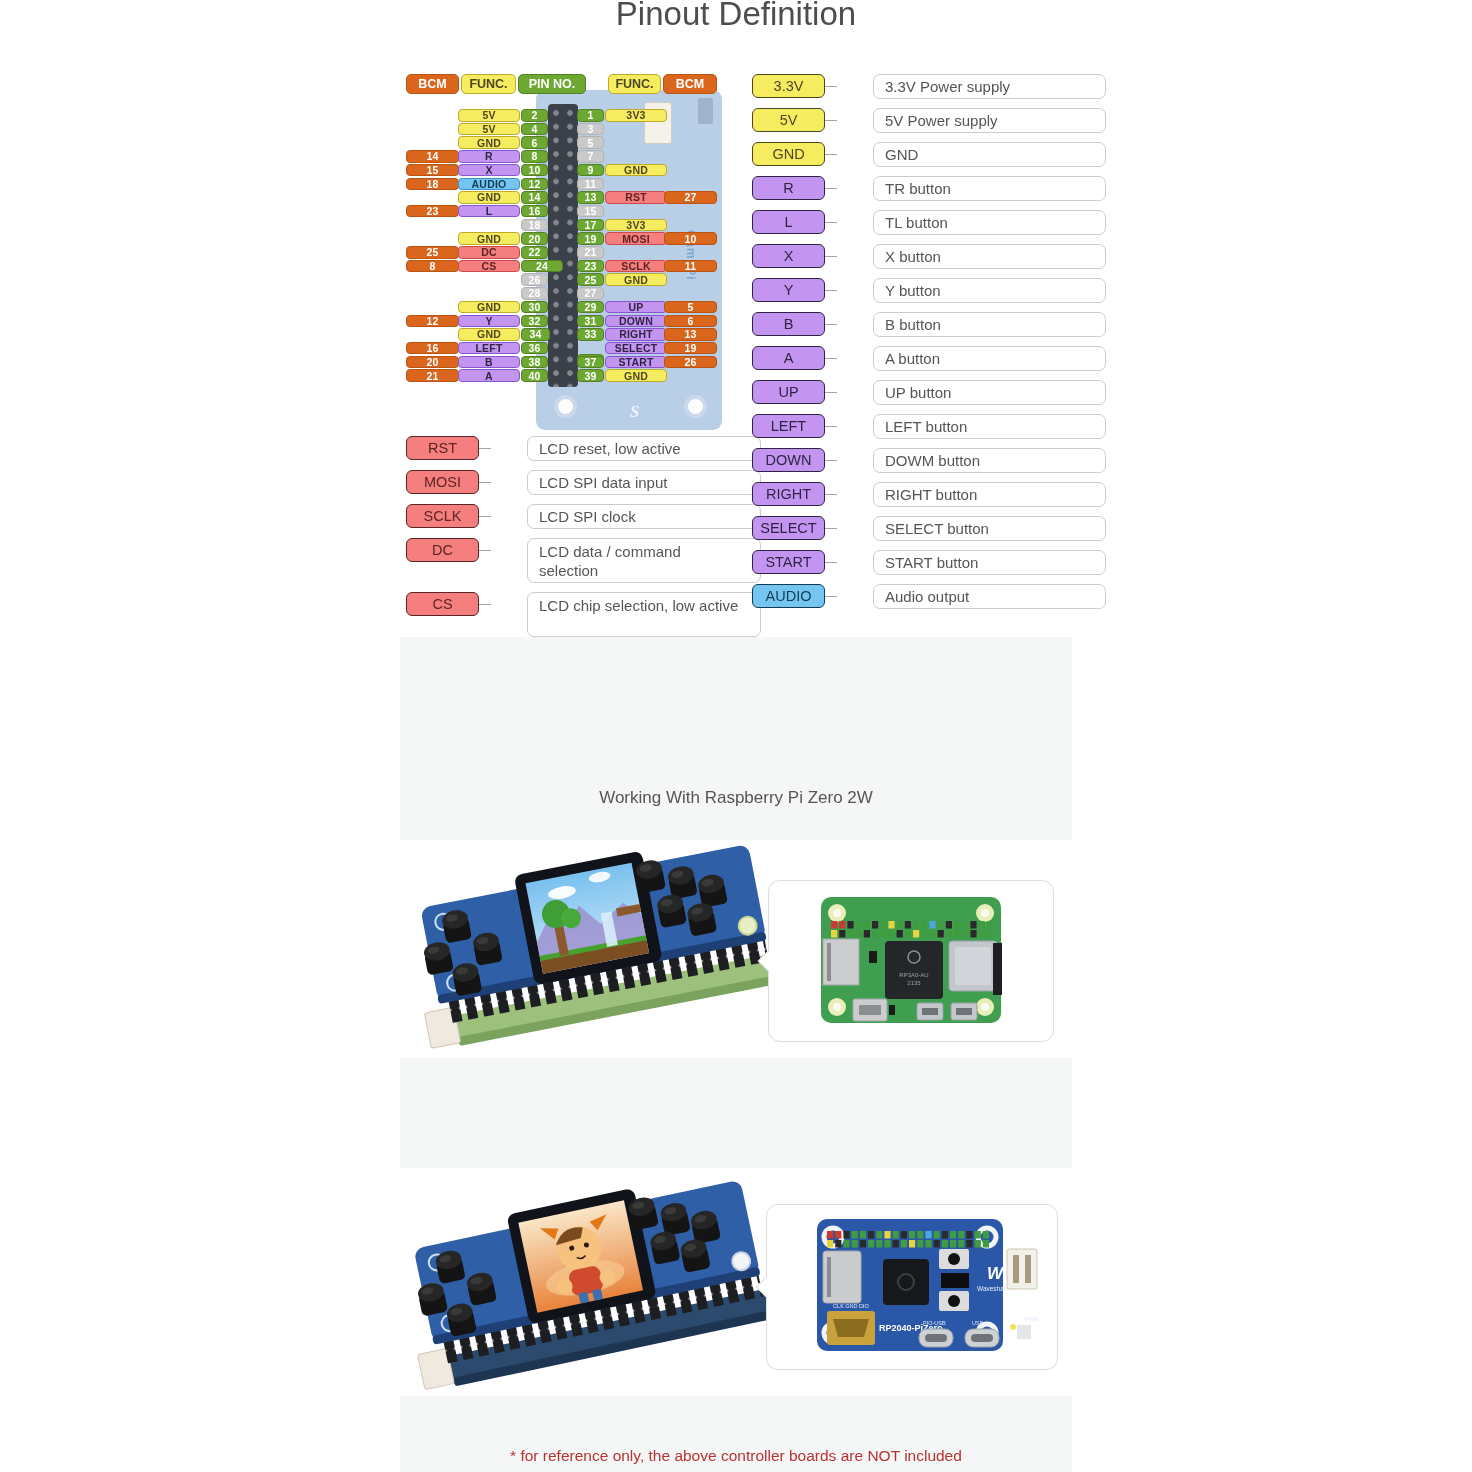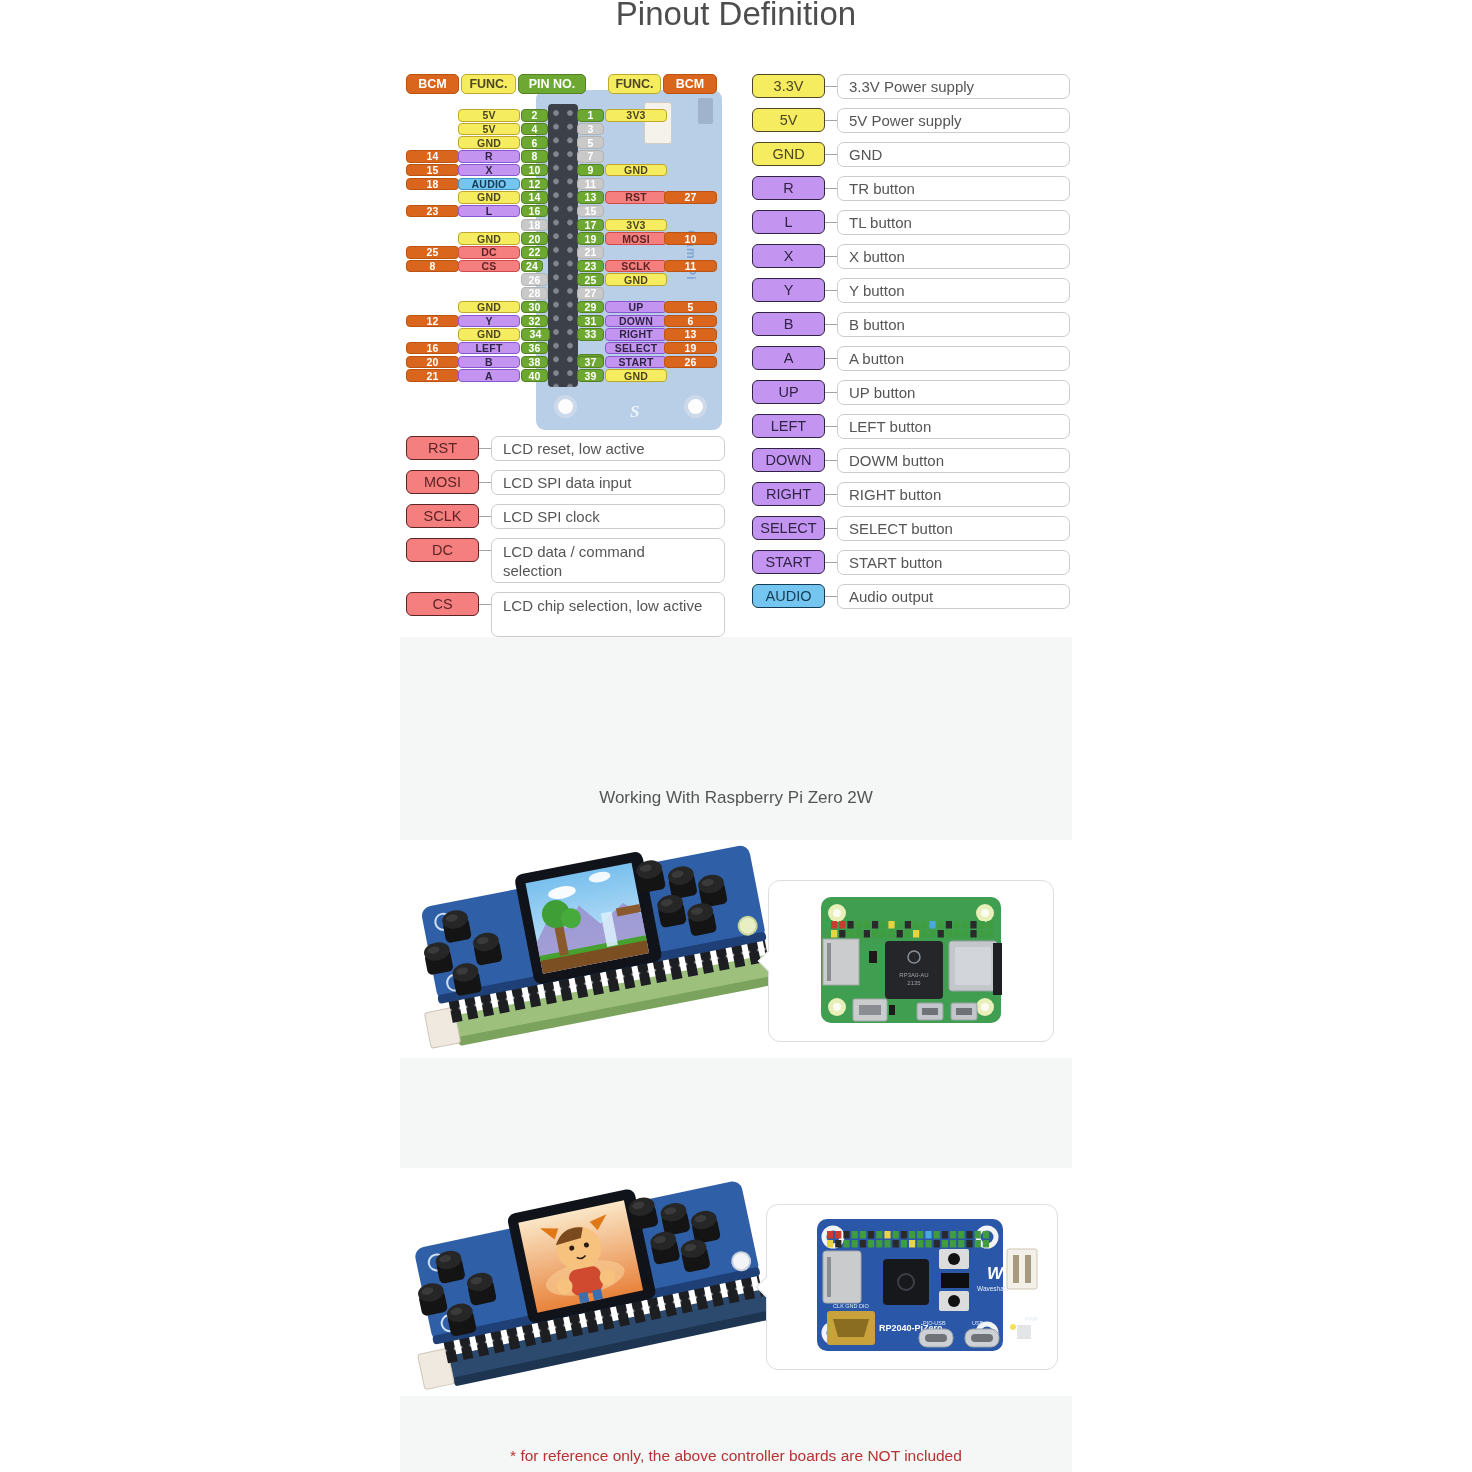--- a/index.html
+++ b/index.html
@@ -49,21 +49,21 @@
   
   .legend{position:absolute;display:flex;flex-direction:column;gap:9px;}
   #legend-right{left:752px;top:74px;}
   #legend-lcd{left:406px;top:436px;}
   .lrow{display:flex;align-items:flex-start;}
   .lbadge{flex:none;width:73px;height:24px;box-sizing:border-box;border-radius:6px;border:1.5px solid;
           display:flex;align-items:center;justify-content:center;font-size:14.5px;font-weight:500;}
   .conn{flex:none;width:12px;border-top:1.5px solid #a3a3a3;margin-top:12px;}
   .dbox{box-sizing:border-box;background:#fff;border:1px solid #ccc;border-radius:7px;color:#555;
         font-size:15px;line-height:19px;display:flex;align-items:center;
-        min-height:24px;padding:2px 20px 2px 11px;}
+        min-height:24px;padding:2px 20px 2px 11px;margin-left:36px;}
   #legend-right .dbox{width:233px;}
   #legend-lcd .dbox{width:234px;}
   .lines2 .dbox{min-height:45px;align-items:flex-start;padding-top:3px;}
 
   
   .photo{position:absolute;}
   .callout{position:absolute;background:#fff;border:1px solid #ddd;border-radius:12px;}
   .callout-tail{position:absolute;left:-8px;top:50%;width:15px;height:15px;background:#fff;
         border-left:1px solid #ddd;border-bottom:1px solid #ddd;transform:translateY(-50%) rotate(45deg);}
 </style>
@@ -154,21 +154,21 @@
       </div>
       <div class="pin-row" style="top: 246px;">
         <div class="badge bcm" style="left: 0px; width: 53px;">25</div>
         <div class="badge lcd" style="left: 52px; width: 62px;">DC</div>
         <div class="badge pin-on" style="left: 115px; width: 27px;">22</div>
         <div class="badge pin-off" style="left: 171px; width: 27px;">21</div>
       </div>
       <div class="pin-row" style="top: 259.7px;">
         <div class="badge bcm" style="left: 0px; width: 53px;">8</div>
         <div class="badge lcd" style="left: 52px; width: 62px;">CS</div>
-        <div class="badge pin-on" style="left: 115px; width: 22px;">24</div>
+        <div class="badge pin-on" style="left: 115px; width: 42px;">24</div>
         <div class="badge pin-on" style="left: 171px; width: 27px;">23</div>
         <div class="badge lcd" style="left: 199px; width: 62px;">SCLK</div>
         <div class="badge bcm" style="left: 258px; width: 53px;">11</div>
       </div>
       <div class="pin-row" style="top: 273.4px;">
         <div class="badge pin-off" style="left: 115px; width: 27px;">26</div>
         <div class="badge pin-on" style="left: 171px; width: 27px;">25</div>
         <div class="badge power" style="left: 199px; width: 62px;">GND</div>
       </div>
       <div class="pin-row" style="top: 287.1px;">

